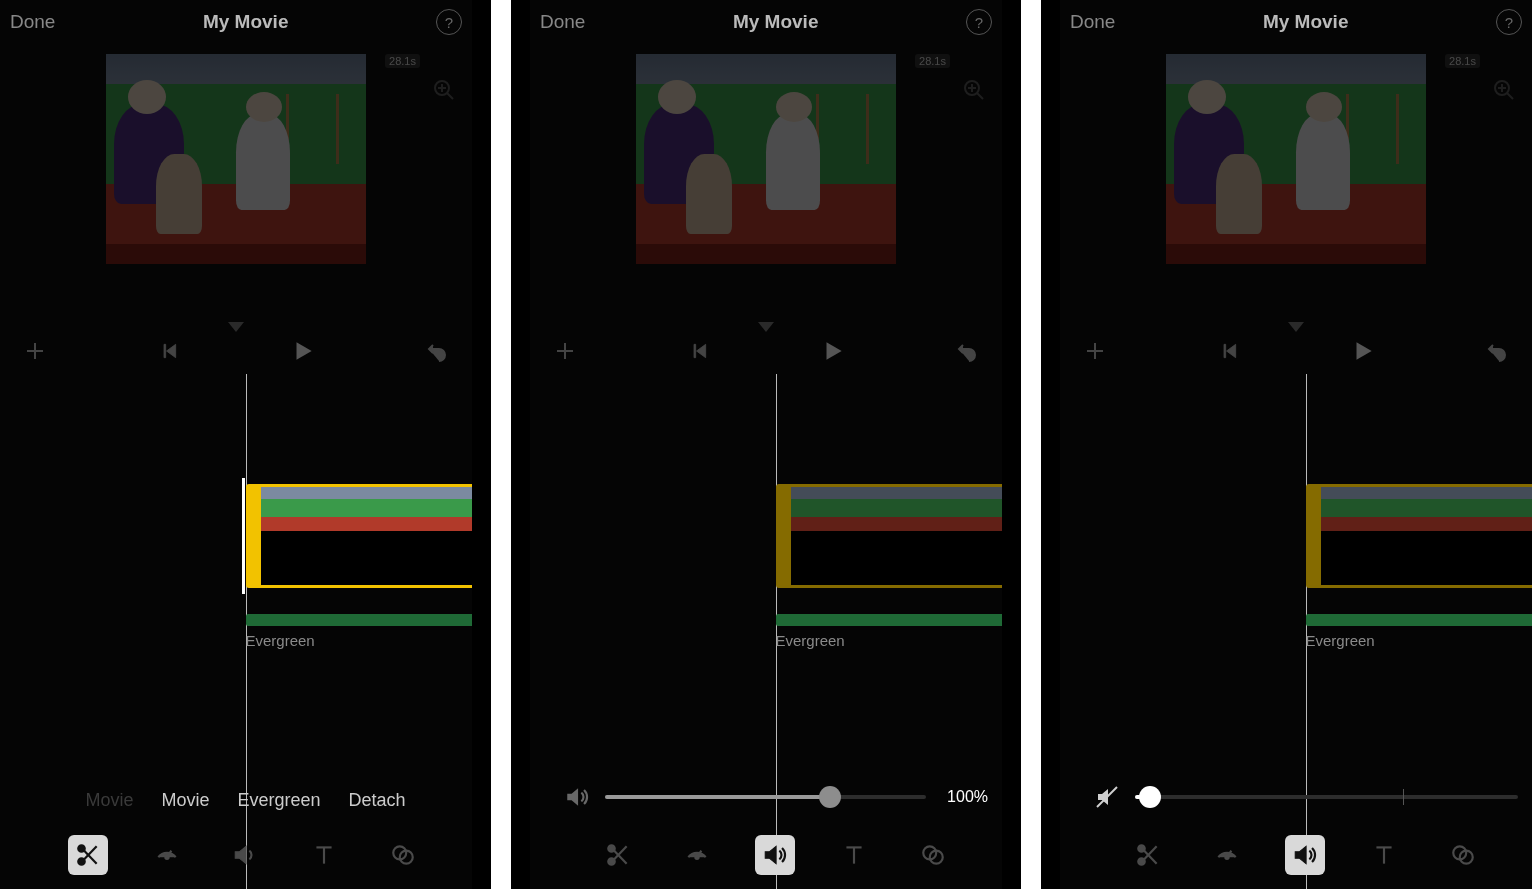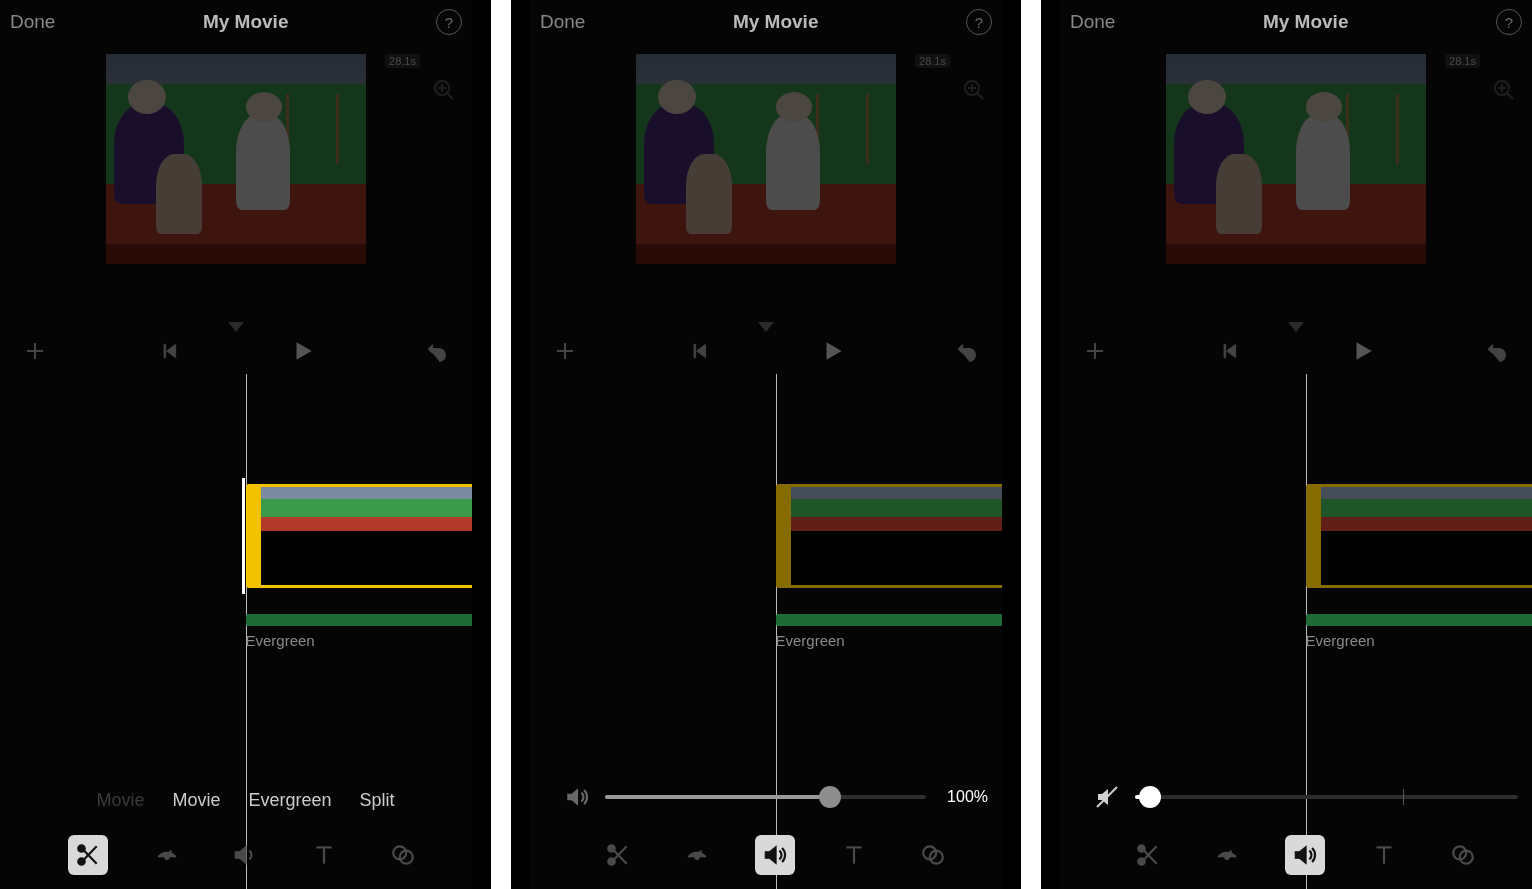--- a/index.html
+++ b/index.html
@@ -220,21 +220,21 @@
     </div>
     <div class="audio-row">
       <div class="audio-track"></div>
       <div class="audio-label">Evergreen</div>
     </div>
 
     <div class="edit-actions">
       <span>Movie</span>
       <span>Movie</span>
       <span>Evergreen</span>
-      <span>Split</span>
+      <span>Detach</span>
     </div>
 
     <div class="tabbar">
       <div class="tab sel">
           <svg viewBox="0 0 24 24" width="26" height="26" fill="none" stroke-width="2">
             <circle cx="6" cy="6" r="3"></circle>
             <circle cx="6" cy="18" r="3"></circle>
             <line x1="8.5" y1="8" x2="20" y2="20"></line>
             <line x1="8.5" y1="16" x2="20" y2="4"></line>
           </svg>

